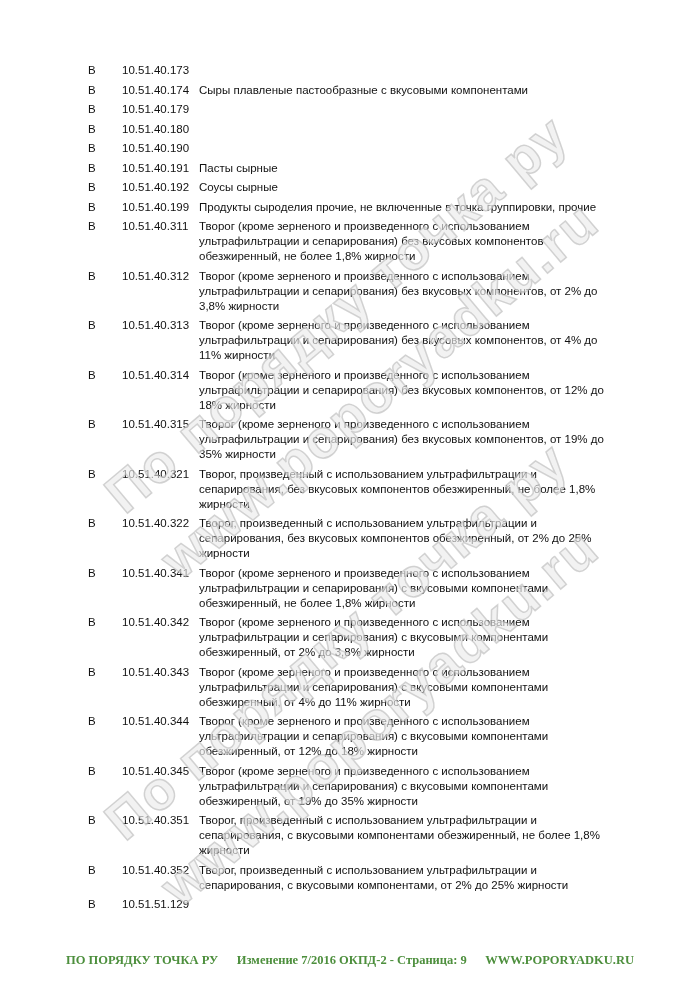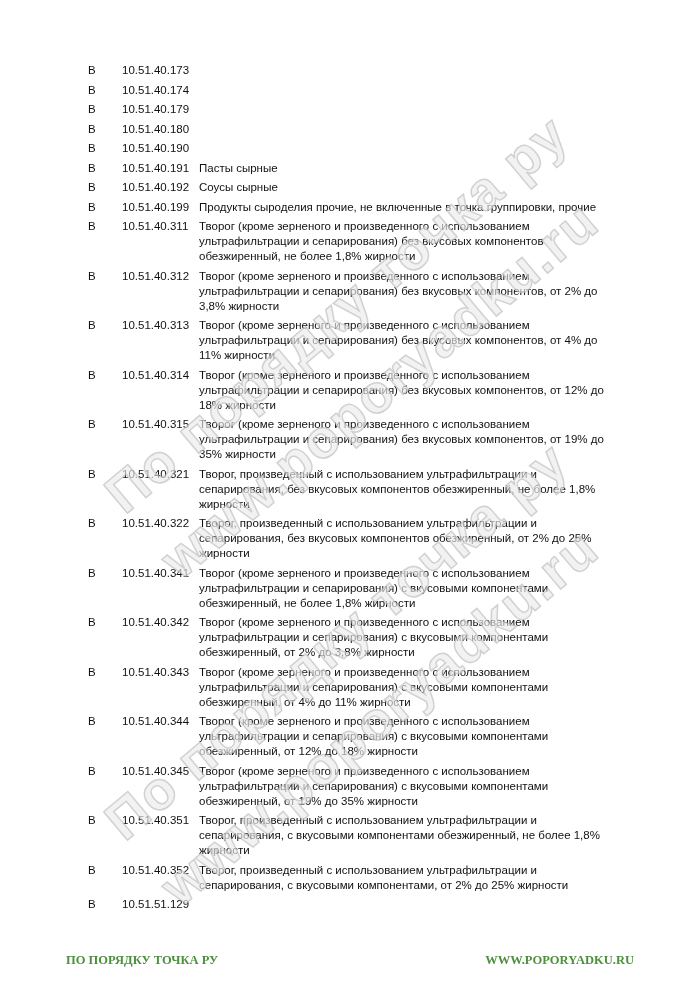--- a/index.html
+++ b/index.html
@@ -89,20 +89,21 @@
 
   <main class="rows" id="rows">
     <div class="row">
       <span class="mark">В</span>
       <span class="code">10.51.40.173</span>
     </div>
 
     <div class="row">
       <span class="mark">В</span>
       <span class="code">10.51.40.174</span>
+      <span class="desc">Сыры плавленые пастообразные с вкусовыми компонентами</span>
     </div>
 
     <div class="row">
       <span class="mark">В</span>
       <span class="code">10.51.40.179</span>
     </div>
 
     <div class="row">
       <span class="mark">В</span>
       <span class="code">10.51.40.180</span>
@@ -243,16 +244,17 @@
     </div>
 
     <div class="row">
       <span class="mark">В</span>
       <span class="code">10.51.51.129</span>
     </div>
   </main>
 
   <footer class="footer" style="color: rgb(77, 143, 61);">
     <span>ПО ПОРЯДКУ ТОЧКА РУ</span>
+    <span>Изменение 7/2016 ОКПД-2 - Страница: 9</span>
     <span>WWW.POPORYADKU.RU</span>
   </footer>
 
 </div>
 
 </body></html>

